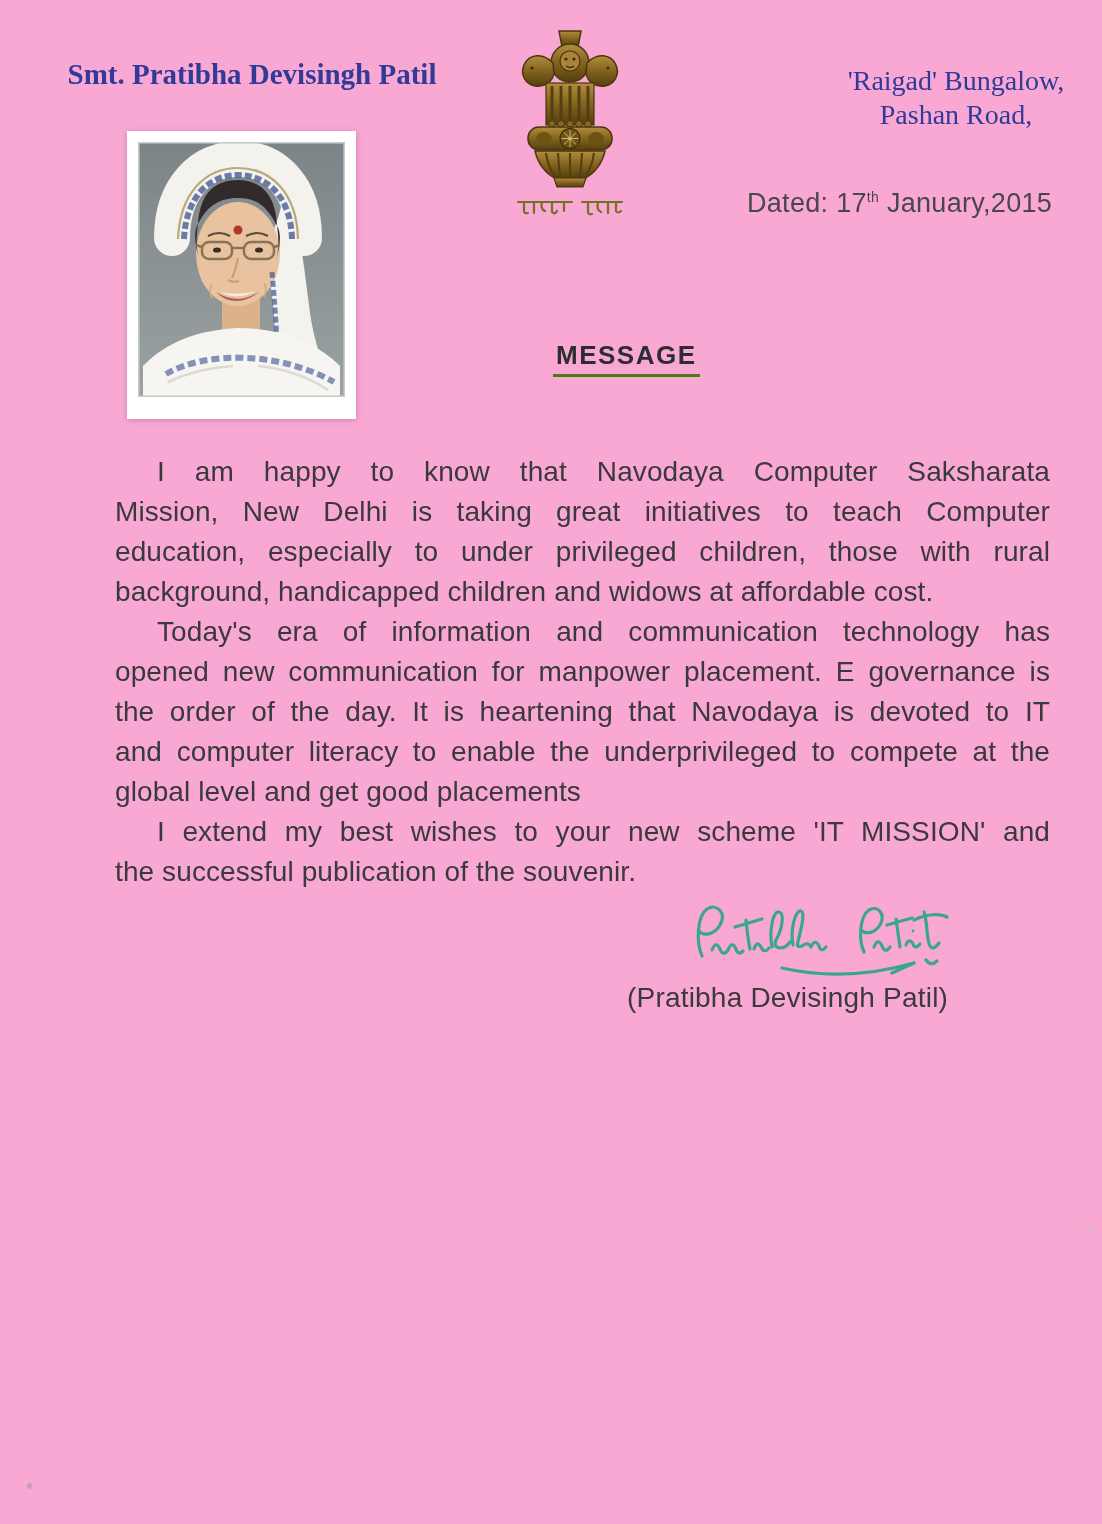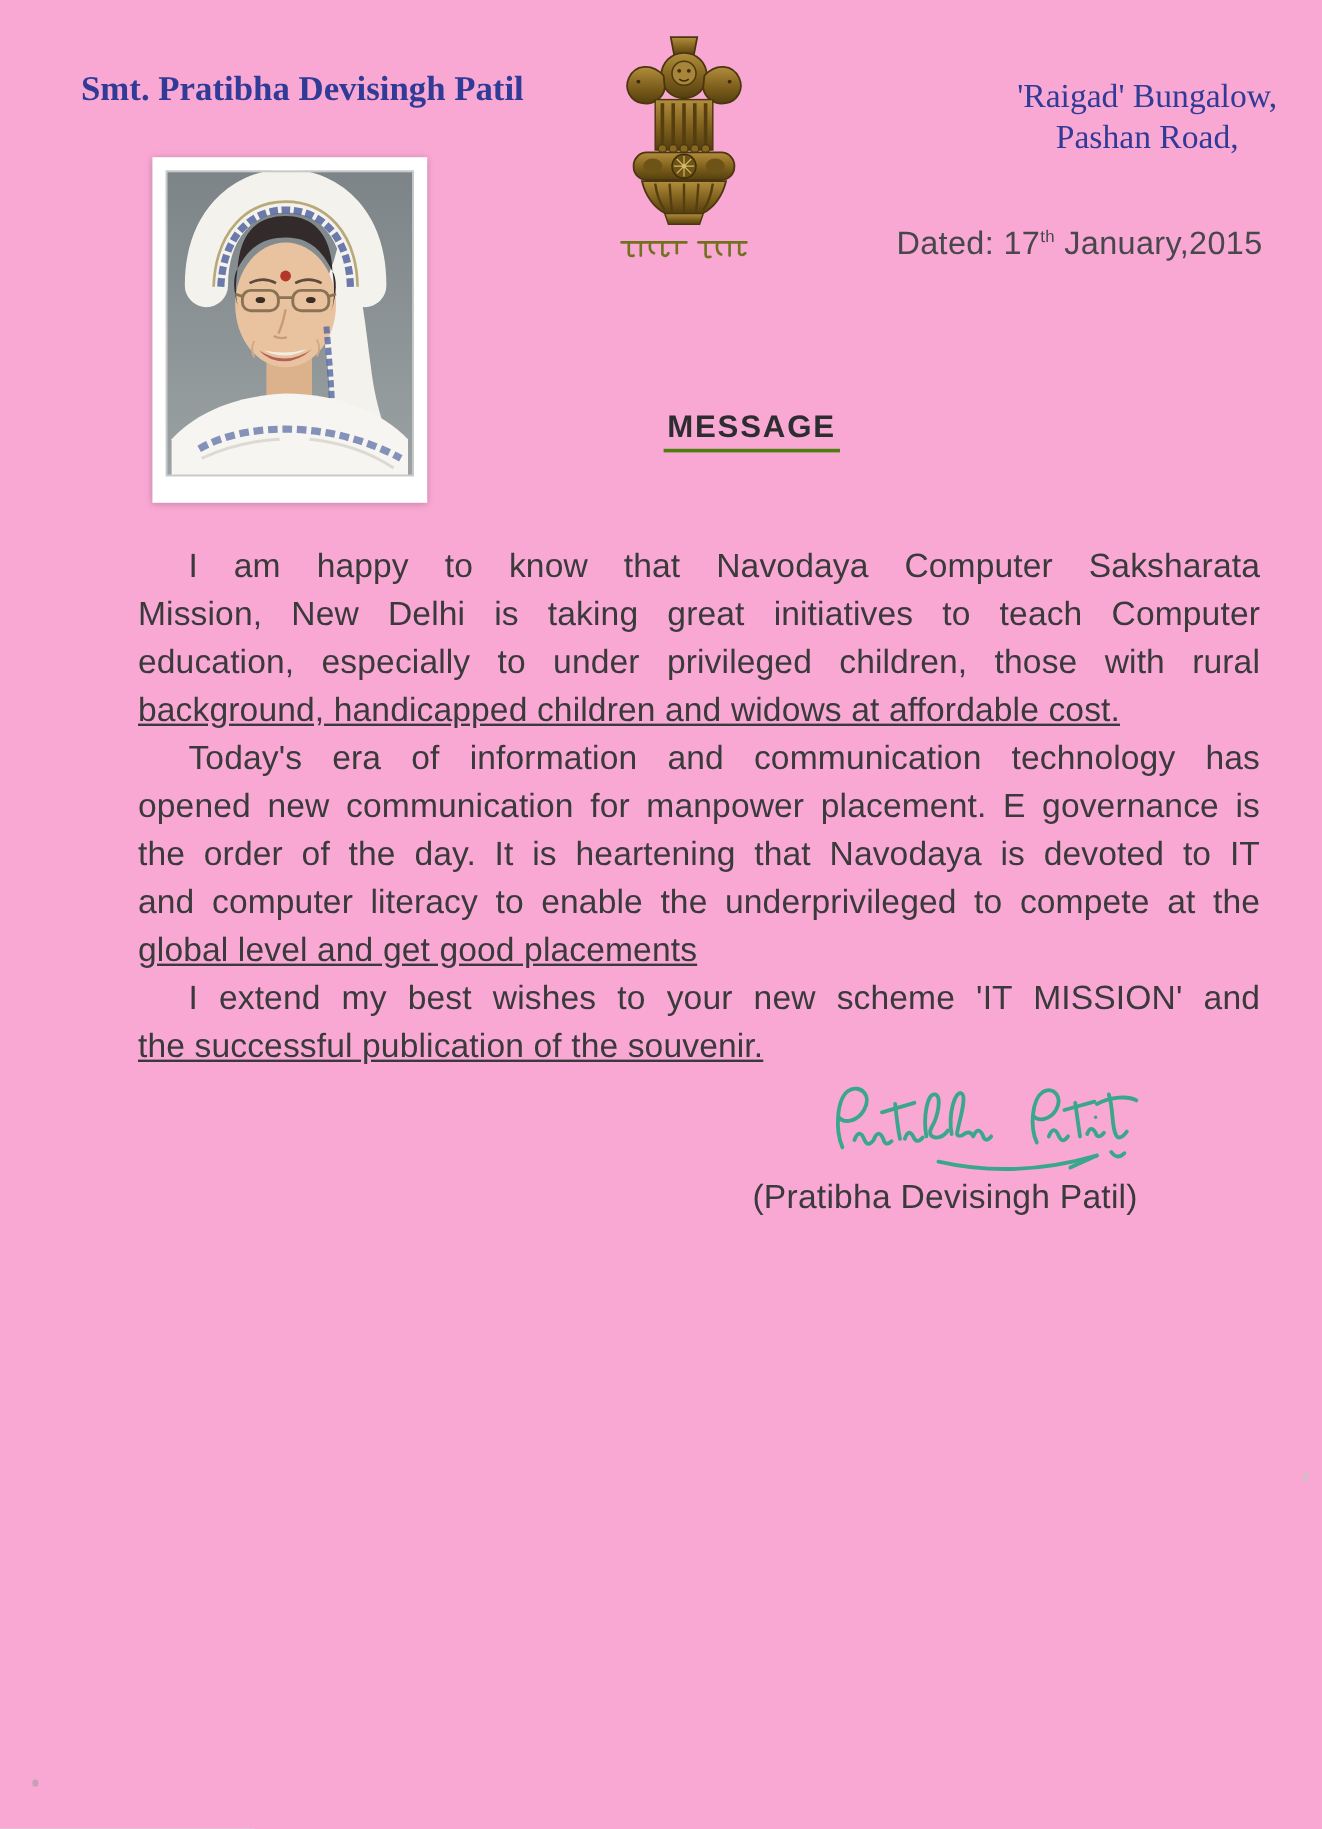--- a/index.html
+++ b/index.html
@@ -55,21 +55,21 @@
     margin-left:48px;
   }
   
   .letter-body {
     position:absolute; left:115px; top:452px; width:935px;
     font-size:28px; line-height:40px; color:#3a3a3c;
     letter-spacing:0.1px;
   }
   .bline { text-align:justify; text-align-last:justify; }
   .bline.indent { padding-left:42px; }
-  .bline.last { text-align-last:left;text-decoration:underline; }
+  .bline.last { text-align-last:left; }
   
   .signature-wrap { position:absolute; left:686px; top:900px; width:300px; height:92px; }
   .printed-name {
     position:absolute; left:627px; top:982px; width:400px;
     font-size:28px; color:#3a3a3c; letter-spacing:0.2px;
   }
   
   .speck1 { position:absolute; left:27px; top:1483px; width:5px; height:6px;
             background:#9a9a9a; border-radius:50%; opacity:0.55; }
   .speck2 { position:absolute; left:1086px; top:1226px; width:4px; height:9px;

